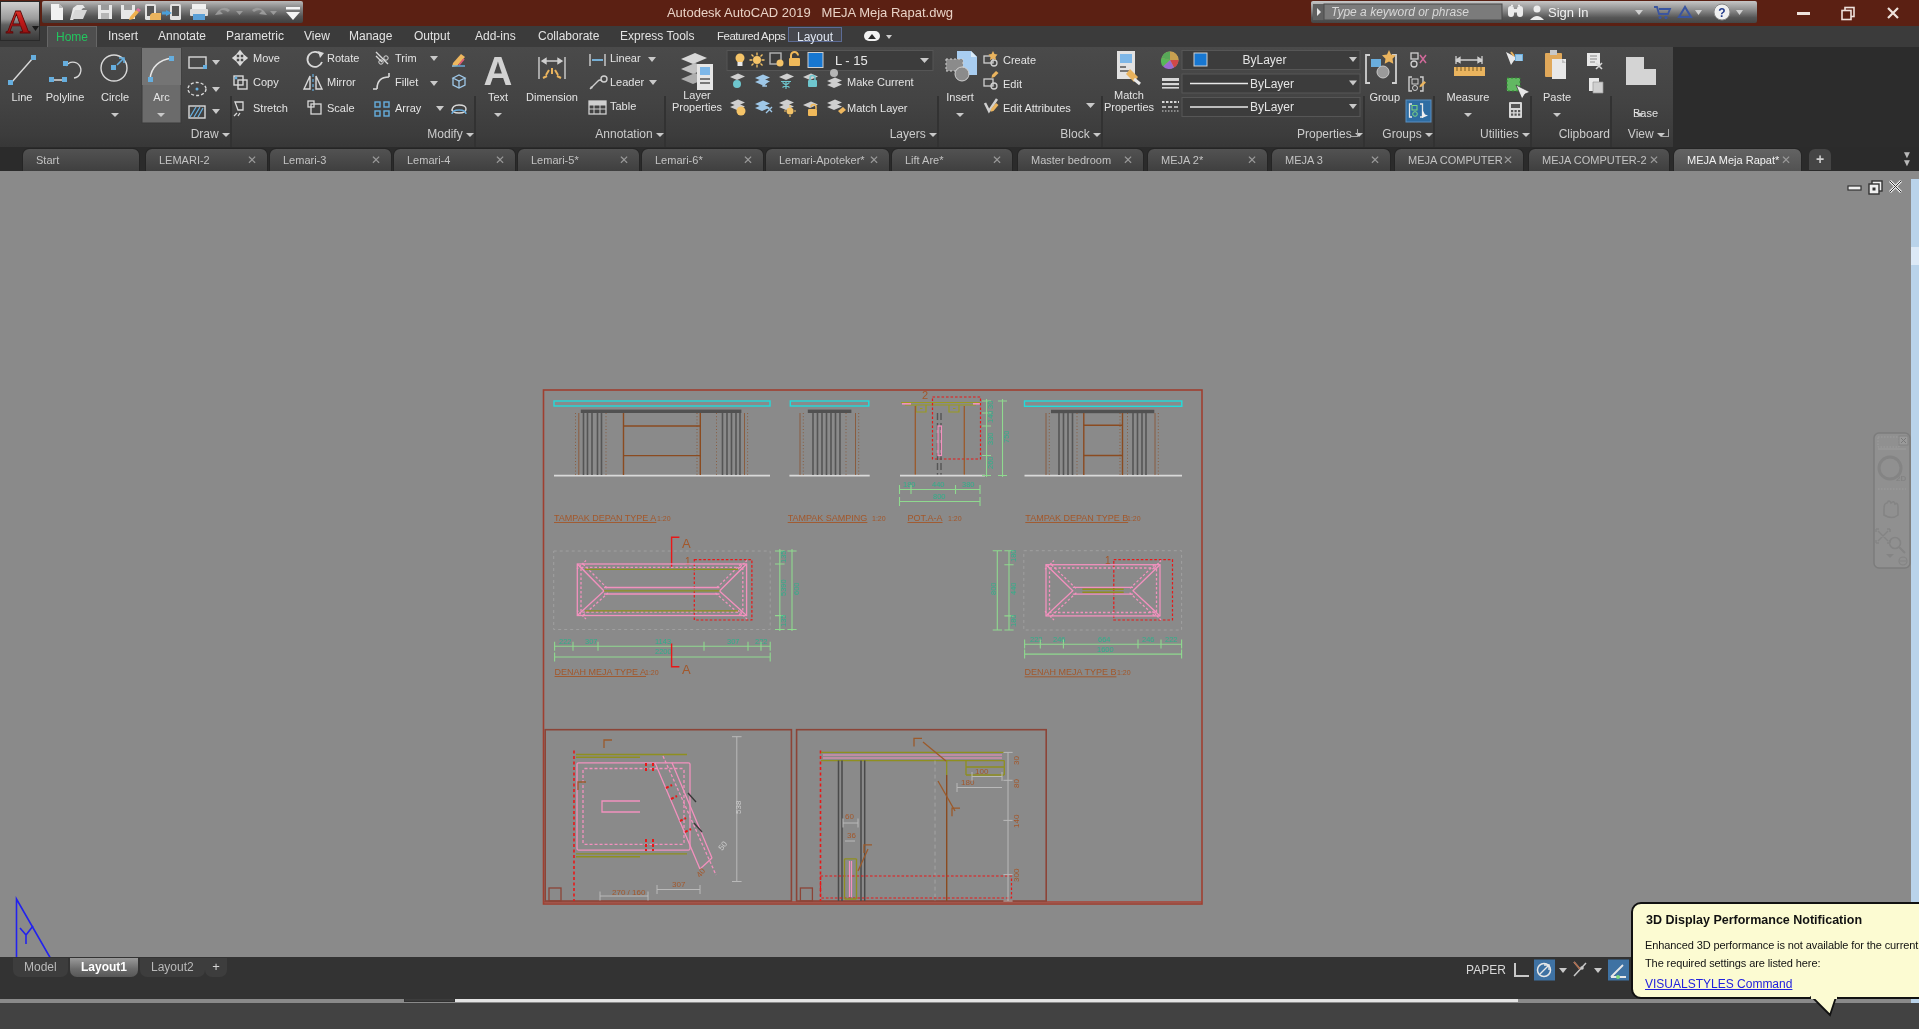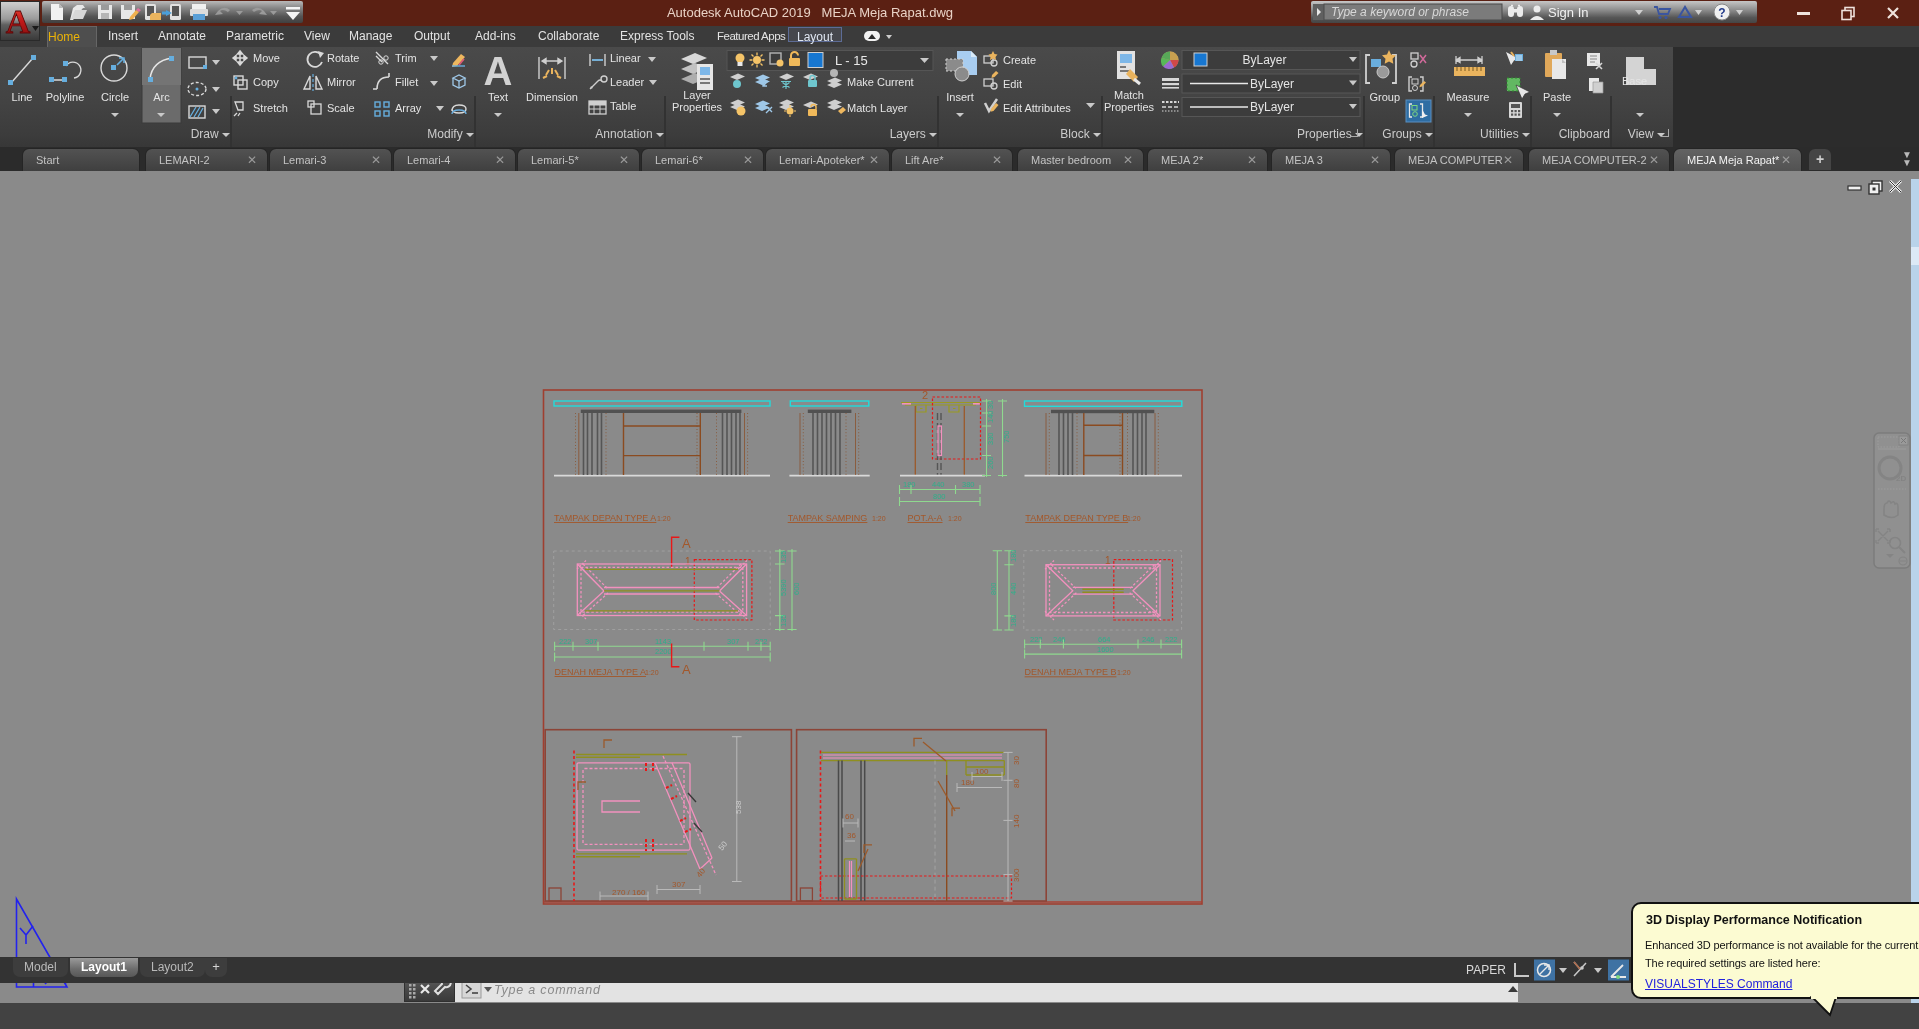--- a/index.html
+++ b/index.html
@@ -50,21 +50,21 @@
   #cmdline { position:absolute; left:404px; top:805px; width:1114px; height:26px; }
   #cmdgrip { position:absolute; left:0; top:0; width:51px; height:26px;
      background:linear-gradient(#5e5e5e,#474747 55%,#3a3a3a); border:1px solid #303030; }
   #cmdinput { position:absolute; left:51px; top:0; width:1063px; height:26px; background:#e3e3e3; }
 
   
   #vscroll { position:absolute; left:1911px; top:8px; width:8px; height:824px; background:#b9d3ea; }
   #vthumb { position:absolute; left:1911px; top:76px; width:8px; height:18px; background:#dce9f6; }
 
   
-  #statusbar { position:absolute; left:0; top:957px; width:1919px; height:26px; background:#333333; }
+  #statusbar { position:absolute; left:0; top:957px; width:1919px; height:42px; background:#333333; }
   .ltab { position:absolute; top:1px; height:19px; padding:0 11px; font-size:12px; line-height:18px; color:#b9b9b9;
     background:#3d3d3d; border-radius:0 0 7px 7px; }
   .ltab.active { background:linear-gradient(#9a9a9a,#6a6a6a 60%,#575757); color:#ffffff; font-weight:bold; }
 
   
   #balloon { position:absolute; left:1607px; top:902px; width:374px; height:97px; background:#fcfbd2;
     border:2px solid #111; border-radius:10px; z-index:40;margin-left:24px; }
   #balloon h3 { font-size:12.5px; color:#111; margin:9px 0 0 13px; font-weight:bold; }
   #balloon .bx { position:absolute; right:8px; top:7px; width:18px; height:18px; background:#f4f4f4; border:1px solid #777;
      color:#111; text-align:center; line-height:16px; font-size:13px; font-weight:bold; }
@@ -161,21 +161,21 @@
   </svg>
 
   <svg class="abs" style="left:1780px;top:0;z-index:5" width="139" height="26" viewBox="0 0 139 26">
     <rect x="17" y="12" width="13" height="3" fill="#efe2dc"></rect>
     <rect x="65" y="7.5" width="9" height="9" fill="none" stroke="#efe2dc" stroke-width="1.6"></rect>
     <rect x="62" y="10.5" width="9" height="9" fill="#5b2013" stroke="#efe2dc" stroke-width="1.6"></rect>
     <path d="M108 8 l10 10 M118 8 l-10 10" stroke="#efe2dc" stroke-width="2.2"></path>
   </svg>
 
   <div id="menurow">
-    <div class="mtab" style="left:47px;width:50px;text-align:left;background:#4e4e4e;border:1px solid #666;border-bottom:none;color:#eab308">Home</div>
+    <div class="mtab" style="left:47px;width:50px;text-align:center;background:#4e4e4e;border:1px solid #666;border-bottom:none;color:#22c55e">Home</div>
     <div class="mtab" style="left:108px">Insert</div>
     <div class="mtab" style="left:158px">Annotate</div>
     <div class="mtab" style="left:226px">Parametric</div>
     <div class="mtab" style="left:304px">View</div>
     <div class="mtab" style="left:349px">Manage</div>
     <div class="mtab" style="left:414px">Output</div>
     <div class="mtab" style="left:475px">Add-ins</div>
     <div class="mtab" style="left:538px">Collaborate</div>
     <div class="mtab" style="left:620px">Express Tools</div>
     <div class="mtab" style="left:717px;letter-spacing:-0.5px;font-size:11.5px">Featured Apps</div>
@@ -473,21 +473,21 @@
     <div class="rtext abs" style="left:1003px;top:55px">Edit Attributes</div>
     <div class="rtext abs" style="left:1100px;top:42px;width:58px;text-align:center;line-height:12px">Match<br>Properties</div>
     <div class="rtext abs" style="left:1182px;top:4px;width:165px;text-align:center;font-size:12px;line-height:18px">ByLayer</div>
     <div class="rtext abs" style="left:1250px;top:28px;font-size:12px;line-height:18px">ByLayer</div>
     <div class="rtext abs" style="left:1250px;top:51px;font-size:12px;line-height:18px">ByLayer</div>
     <div class="rtext abs" style="left:1362px;top:44px;width:38px;text-align:right">Group</div>
     <div class="rtext abs" style="left:1443px;top:44px;width:50px;text-align:center">Measure</div>
     <div class="abs" style="left:1464px;top:58px"><span class="dn"></span></div>
     <div class="rtext abs" style="left:1539px;top:44px;width:36px;text-align:center">Paste</div>
     <div class="abs" style="left:1553px;top:58px"><span class="dn"></span></div>
-    <div class="rtext abs" style="left:1622px;top:28px;width:36px;text-align:left">Base</div>
+    <div class="rtext abs" style="left:1622px;top:60px;width:36px;text-align:right">Base</div>
     <div class="abs" style="left:1636px;top:58px"><span class="dn"></span></div>
 
     <div class="plabel" style="left:0;width:230px">Draw <span class="dn"></span></div>
     <div class="plabel" style="left:230px;width:244px">Modify <span class="dn"></span></div>
     <div class="plabel" style="left:474px;width:190px">Annotation <span class="dn"></span></div>
     <div class="plabel" style="left:664px;width:273px">Layers <span class="dn"></span></div>
     <div class="plabel" style="left:937px;width:164px">Block <span class="dn"></span></div>
     <div class="plabel" style="left:1101px;width:262px">Properties <span class="dn"></span></div>
     <div class="plabel" style="left:1363px;width:70px">Groups <span class="dn"></span></div>
     <div class="plabel" style="left:1433px;width:97px">Utilities <span class="dn"></span></div>

